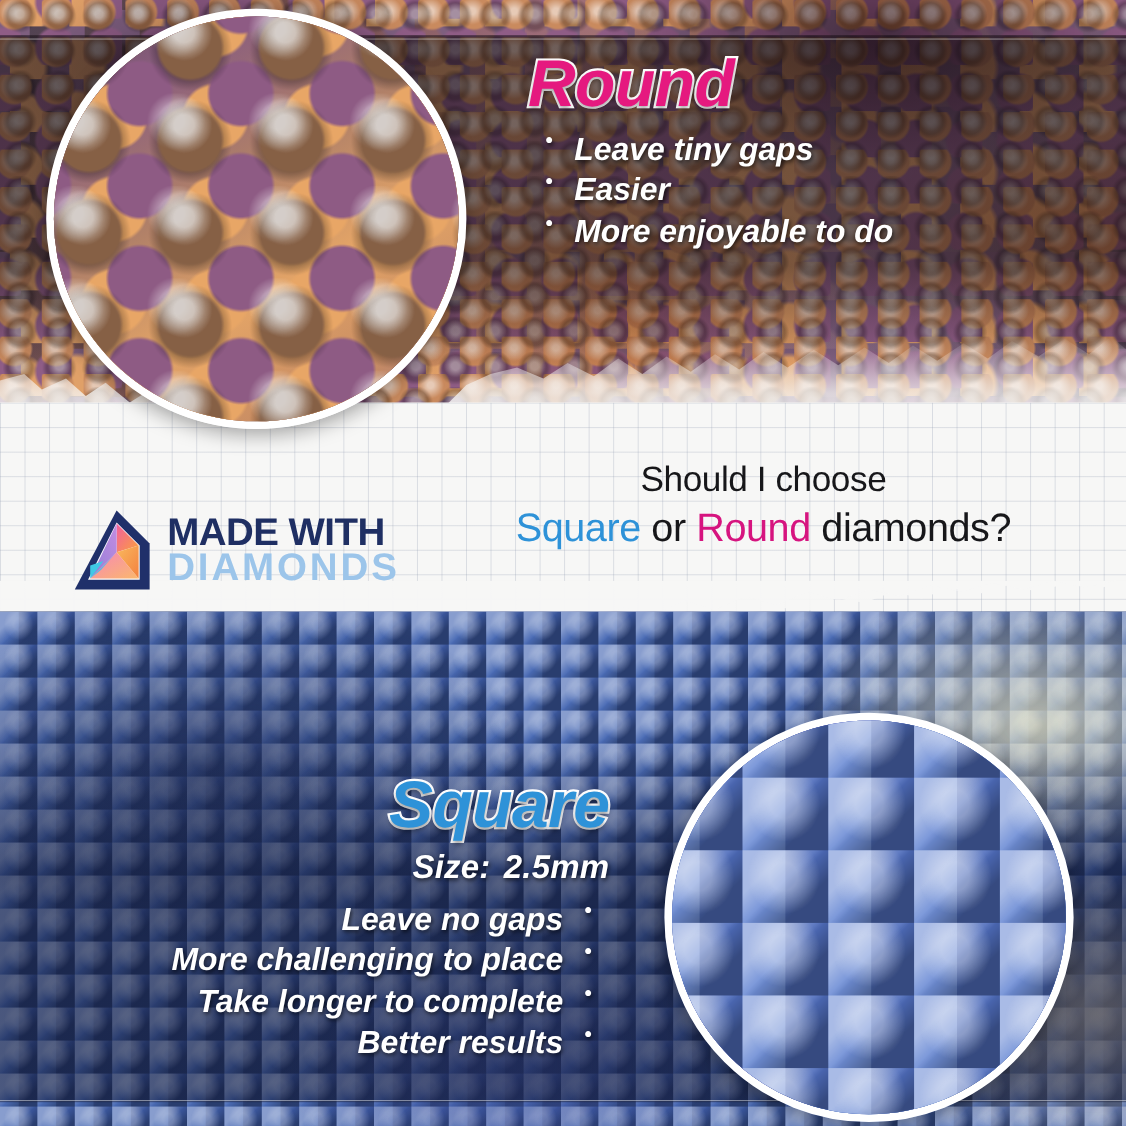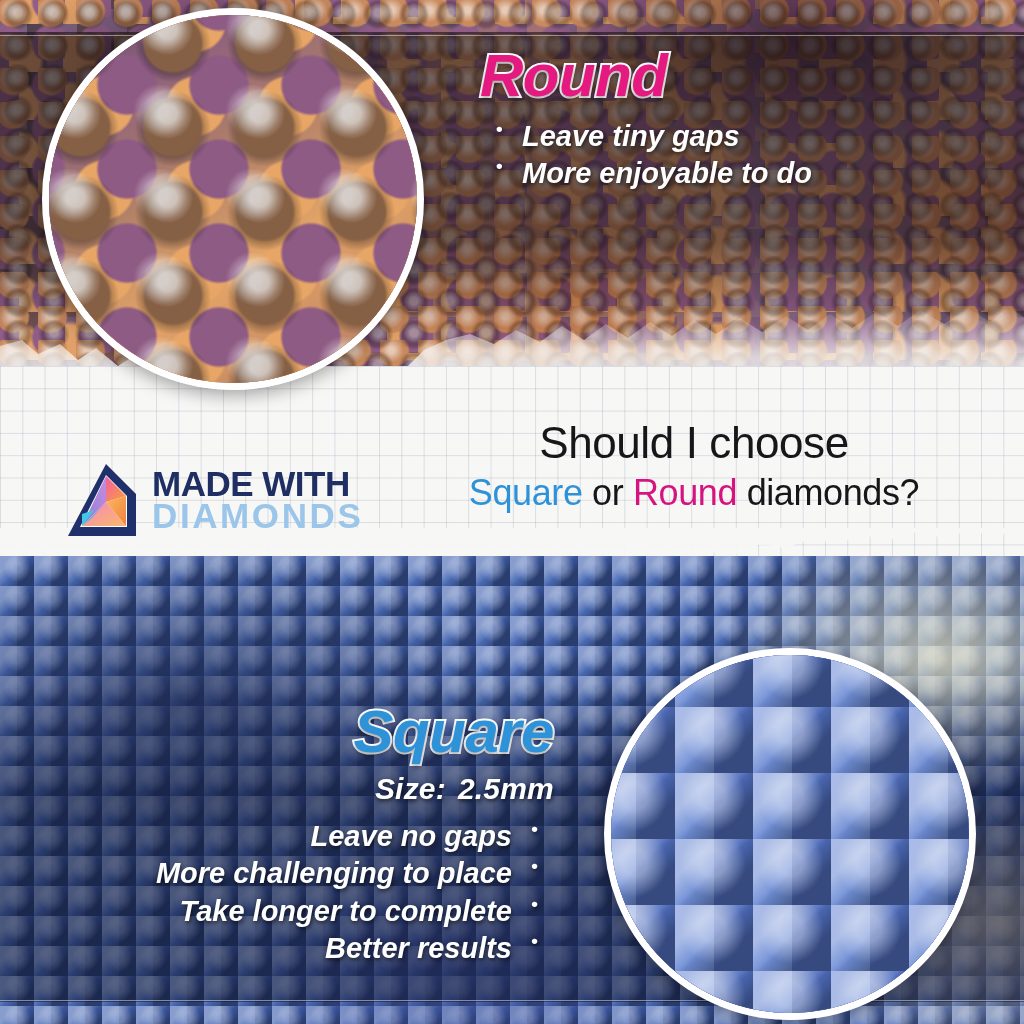--- a/index.html
+++ b/index.html
@@ -174,21 +174,21 @@
               font-size:19px;color:#fff;font-style:normal;}
 
   
   .logo{position:absolute;left:66px;top:462px;z-index:7;display:flex;align-items:center;gap:14px;}
   .logo-mark{width:72px;height:76px;flex:0 0 auto;}
   .logo-words{display:flex;flex-direction:column;line-height:.92;}
   .logo-top{font-weight:bold;font-size:35px;color:#1f2f63;letter-spacing:-.5px;}
   .logo-bottom{font-weight:bold;font-size:35px;color:#9cc5ea;letter-spacing:2.6px;}
 
   .question{position:absolute;left:424px;top:418px;width:540px;text-align:center;z-index:7;}
-  .q-line1{font-size:44px;color:#17171a;letter-spacing:-.4px;line-height:1.12;}
+  .q-line1{font-size:32px;color:#17171a;letter-spacing:-.4px;line-height:1.12;}
   .q-line2{font-size:36px;color:#17171a;letter-spacing:-.4px;line-height:1.12;margin-top:6px;text-align:center;}
   .q-square{color:#2e92d8;}
   .q-round{color:#d6147f;}
 </style>
 </head>
 <body>
 
 <div class="page">
 
   <div class="band-round">
@@ -294,20 +294,21 @@
     <div class="inner round-zoom"></div>
   </div>
   <div class="circle circle-square">
     <div class="inner square-zoom"></div>
   </div>
 
   <div class="txt-round">
     <div class="headline headline-round">Round</div>
     <ul class="feats left">
       <li>Leave tiny gaps</li>
+      <li>Easier</li>
       <li>More enjoyable to do</li>
     </ul>
   </div>
 
   <div class="txt-square">
     <div class="headline headline-square">Square</div>
     <div class="sizeline">
       <span class="lbl">Size:</span><span>2.5mm</span>
     </div>
     <ul class="feats right">

